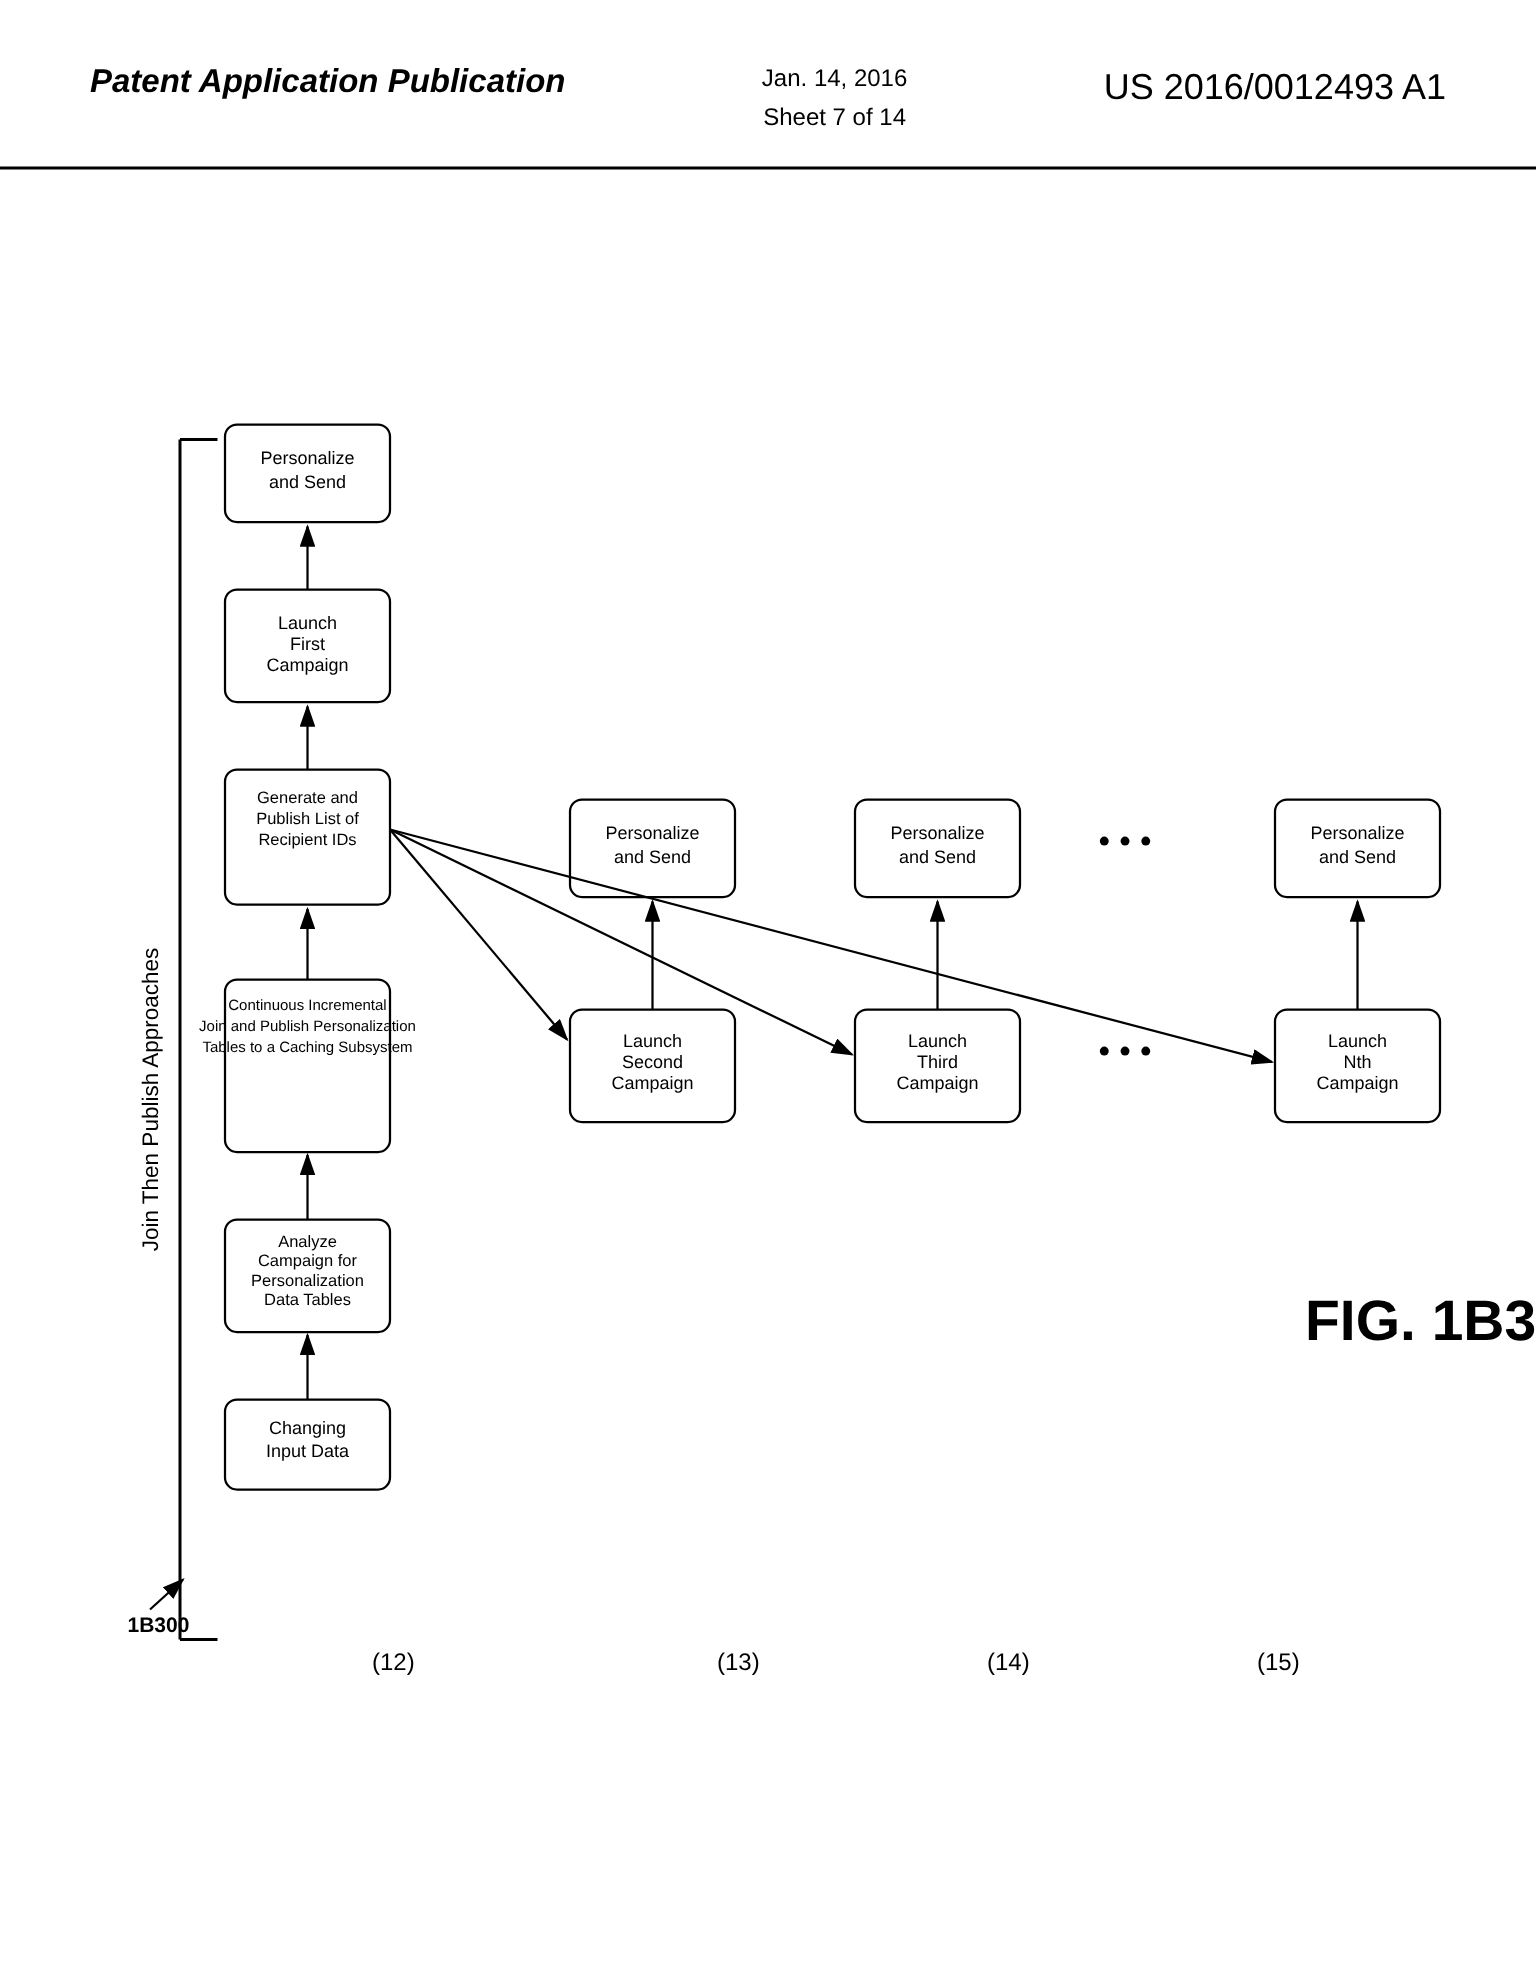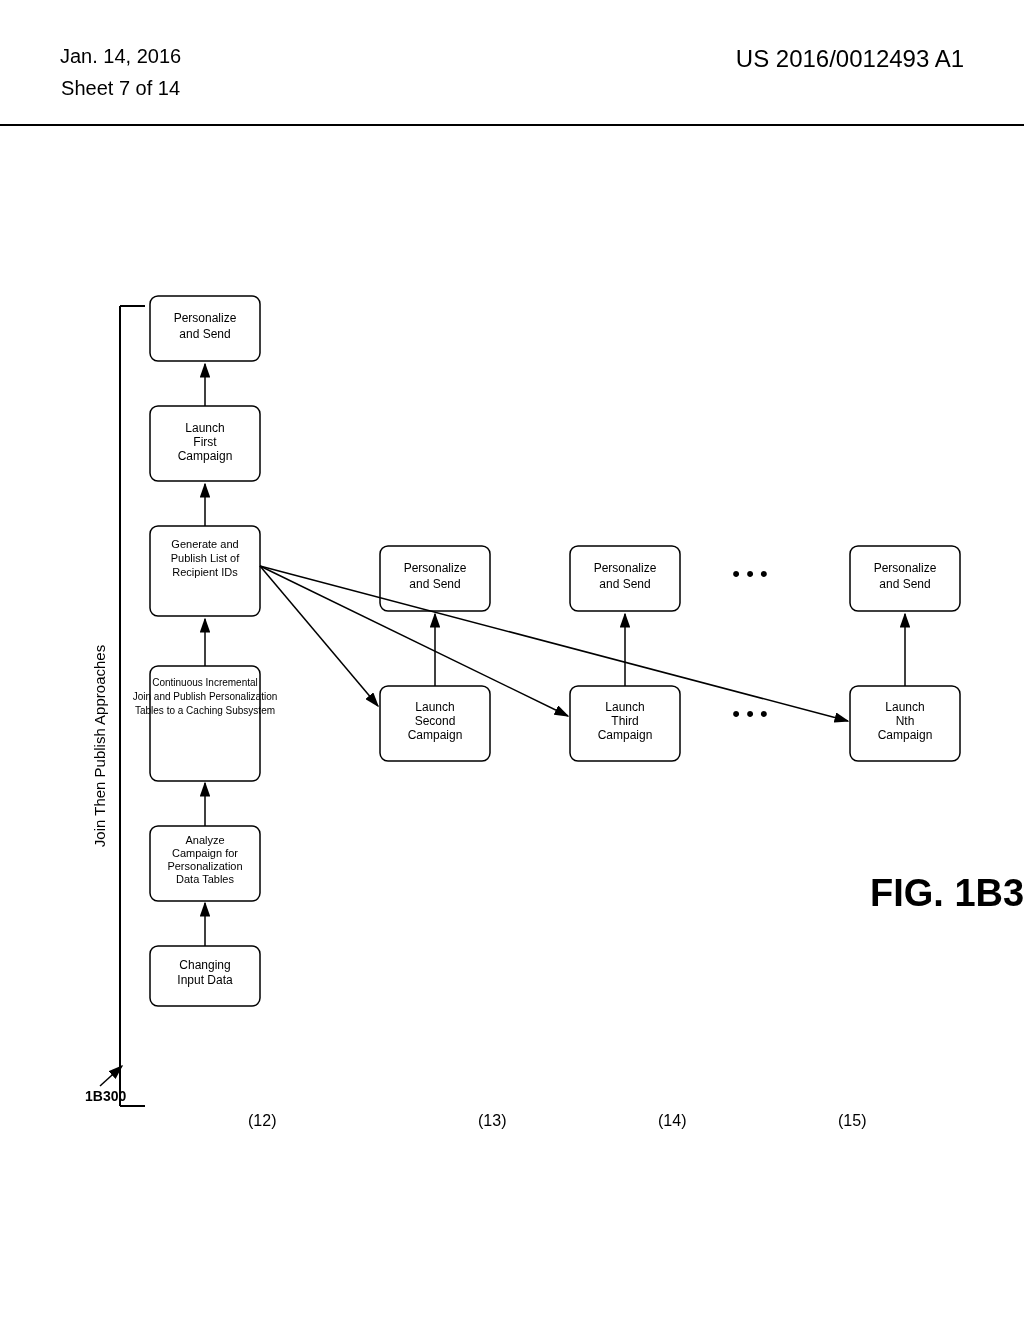--- a/index.html
+++ b/index.html
@@ -21,21 +21,21 @@
     }
 
     .header-left {
       font-size: 22px;
       font-weight: bold;
       font-style: italic;
       line-height: 1.3;
     }
 
     .header-center {
-      font-size: 20px;
+      font-size: 16px;
       text-align: center;
       line-height: 1.6;
     }
 
     .header-right {
       font-size: 24px;
       text-align: right;
       line-height: 1.6;
     }
 
@@ -50,20 +50,21 @@
       top: 0;
       left: 0;
       width: 100%;
       height: 100%;
     }
   </style>
 </head>
 <body>
 
 <div class="header">
+  <div class="header-left">Patent Application Publication</div>
   <div class="header-center">
     <span>Jan. 14, 2016</span><br>
     <span>Sheet 7 of 14</span>
   </div>
   <div class="header-right">US 2016/0012493 A1</div>
 </div>
 
 <div class="diagram-area">
   <svg class="diagram" viewBox="0 0 1024 1200">
 

